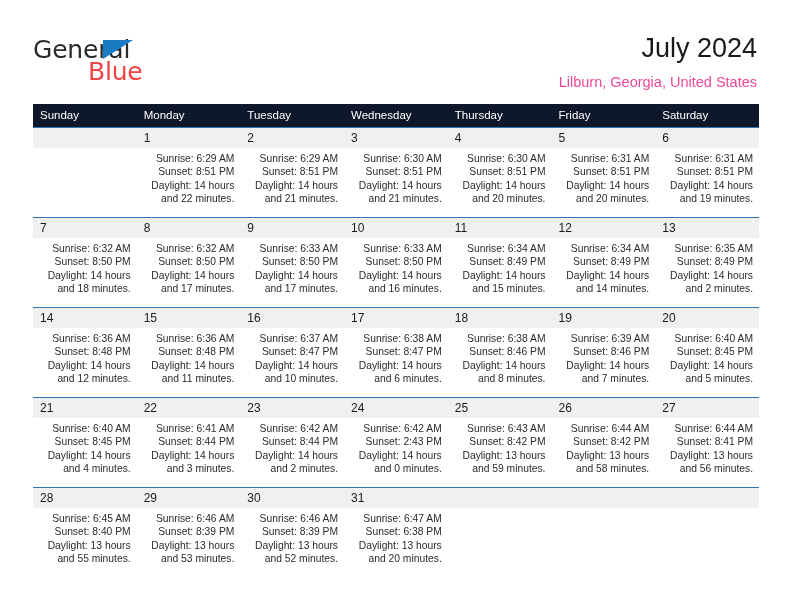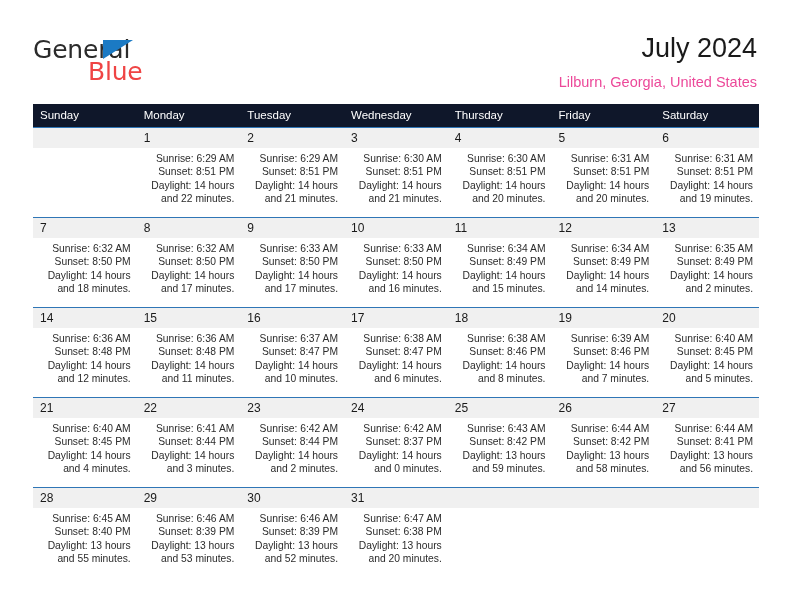--- a/index.html
+++ b/index.html
@@ -444,21 +444,21 @@
                 <div>Daylight: 14 hours</div>
                 <div>and 2 minutes.</div>
               </div>
             </div>
           </td>
           <td>
             <div class="cell">
               <div class="daynum">24</div>
               <div class="details">
                 <div>Sunrise: 6:42 AM</div>
-                <div>Sunset: 8:37 PM</div>
+                <div>Sunset: 2:43 PM</div>
                 <div>Daylight: 14 hours</div>
                 <div>and 0 minutes.</div>
               </div>
             </div>
           </td>
           <td>
             <div class="cell">
               <div class="daynum">25</div>
               <div class="details">
                 <div>Sunrise: 6:43 AM</div>

